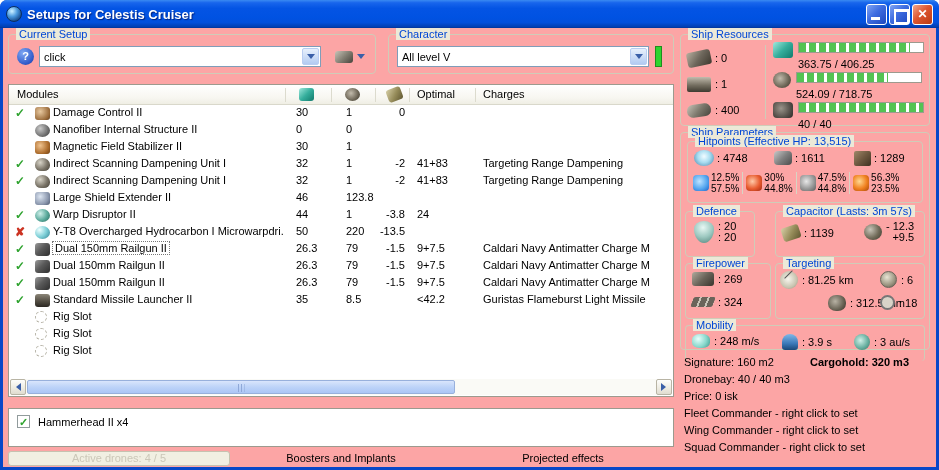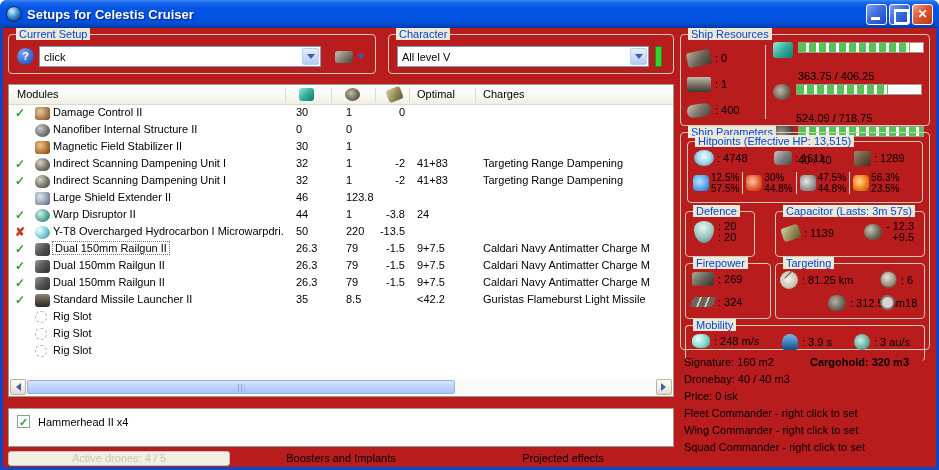--- a/index.html
+++ b/index.html
@@ -13,21 +13,21 @@
     background:radial-gradient(circle at 35% 30%,#BFE8FF 5%,#4C9ADF 40%,#1B4E8E 75%,#0A2A55);border:1px solid #0B2E60;}
   .title{color:#fff;font-size:13px;font-weight:bold;text-shadow:1px 1px 1px rgba(0,0,60,.6);flex:1;}
   .winbtns{display:flex;gap:2px;}
   .wbtn{position:relative;width:21px;height:21px;border:1px solid #fff;border-radius:3px;
     background:linear-gradient(135deg,#7FA4F4 0%,#3E6CE0 45%,#1E47BE 100%);}
   .wbtn.close{background:linear-gradient(135deg,#F2A68C 0%,#DD5630 45%,#BC3A12 100%);}
   .wbtn.min::after{content:"";position:absolute;left:4px;bottom:4px;width:9px;height:3px;background:#fff;}
   .wbtn.max::after{content:"";position:absolute;left:4px;top:4px;width:11px;height:10px;border:2px solid #fff;border-top-width:3px;}
   .wbtn.close::after{content:"\2715";position:absolute;left:0;top:0;width:100%;height:100%;color:#fff;font-weight:bold;font-size:12px;line-height:19px;text-align:center;}
   
-  .client{position:absolute;left:3px;right:3px;top:28px;bottom:3px;background:#b91c1c;}
+  .client{position:absolute;left:3px;right:3px;top:28px;bottom:3px;background:#fca5a5;}
   .grp{position:absolute;border:1px solid #CFCCB8;border-radius:4px;}
   .grp>.lbl{position:absolute;top:-7px;left:7px;background:#ECE9D8;color:#0046D5;padding:0 3px;line-height:12px;white-space:nowrap;}
   
   .combo{position:absolute;height:21px;background:#fff;border:1px solid #7F9DB9;display:flex;align-items:center;}
   .combo .cval{flex:1;padding:0 4px;white-space:nowrap;overflow:hidden;}
   .combo .cbtn{width:17px;height:17px;margin:1px;border:1px solid #B9CDF1;border-radius:2px;
     background:linear-gradient(180deg,#E8F0FC,#CBDCF6 55%,#B2CBF2);display:flex;align-items:center;justify-content:center;}
   .tri-d{width:0;height:0;border:4px solid transparent;border-top:5px solid #3A5FA8;margin-top:4px;}
   .help{position:absolute;width:17px;height:17px;border-radius:50%;color:#fff;font-weight:bold;font-size:11px;text-align:center;line-height:17px;
     background:radial-gradient(circle at 35% 30%,#7FA8F4,#2E58C8 70%,#16377E);}
@@ -93,21 +93,21 @@
   .sr-right{position:absolute;left:92px;top:7px;width:152px;}
   .sr-rrow{display:flex;gap:5px;margin-bottom:2px;}
   .ri-turret{width:24px;height:15px;background:linear-gradient(135deg,#B8B0A0,#6E675C 50%,#3E382E);border-radius:3px;transform:rotate(-12deg);}
   .ri-launcher{width:24px;height:15px;background:linear-gradient(180deg,#C2BCAE,#746E60 55%,#3E3A30);border-radius:2px;}
   .ri-calibration{width:24px;height:13px;background:linear-gradient(135deg,#C8C4B8,#7E7A6E 50%,#45423A);border-radius:6px;transform:rotate(-8deg);}
   .ri-cpu{width:20px;height:16px;background:linear-gradient(135deg,#9FE8DC,#35AE9C 50%,#117A6C);border-radius:3px;}
   .ri-pg{width:18px;height:16px;background:radial-gradient(circle at 40% 40%,#C2BBAC,#6B6455 60%,#37322A);border-radius:50%;}
   .ri-drones{width:20px;height:16px;background:radial-gradient(circle at 40% 40%,#9A948A,#55504A 60%,#2E2A26);border-radius:4px;}
   .resbar{width:126px;height:11px;border:1px solid #9C9A8E;background:#fff;}
   .resbar i{display:block;height:100%;background:repeating-linear-gradient(90deg,var(--bar-green,#53C353) 0 7px,#fff 7px 10px);}
-  .rtxt{margin-top:17px;}
+  .rtxt{margin-top:5px;}
   
   .hp-row{position:absolute;left:6px;top:8px;display:flex;align-items:center;gap:4px;}
   .hp-pair{display:flex;align-items:center;gap:3px;width:76px;}
   .ri-shieldhp{width:20px;height:16px;border-radius:50%;background:radial-gradient(circle at 50% 40%,#EAF9FF 5%,#A8DCF0 45%,#6FA8C8 75%,#C8E4EE);}
   .ri-armor{width:18px;height:14px;border-radius:4px;background:linear-gradient(135deg,#C8C8C8,#808080 50%,#4A4A4A);}
   .ri-structure{width:17px;height:15px;background:linear-gradient(135deg,#A08868,#6E5840 50%,#3E3020);border-radius:2px;}
   .res-row{position:absolute;left:2px;top:30px;display:flex;}
   .res-pair{display:flex;align-items:center;gap:2px;padding:0 3px;border-left:1px solid #D8D5C4;}
   .res-pair:first-child{border-left:0;}
   .res-pair .ricn{width:16px;height:16px;border-radius:4px;}

